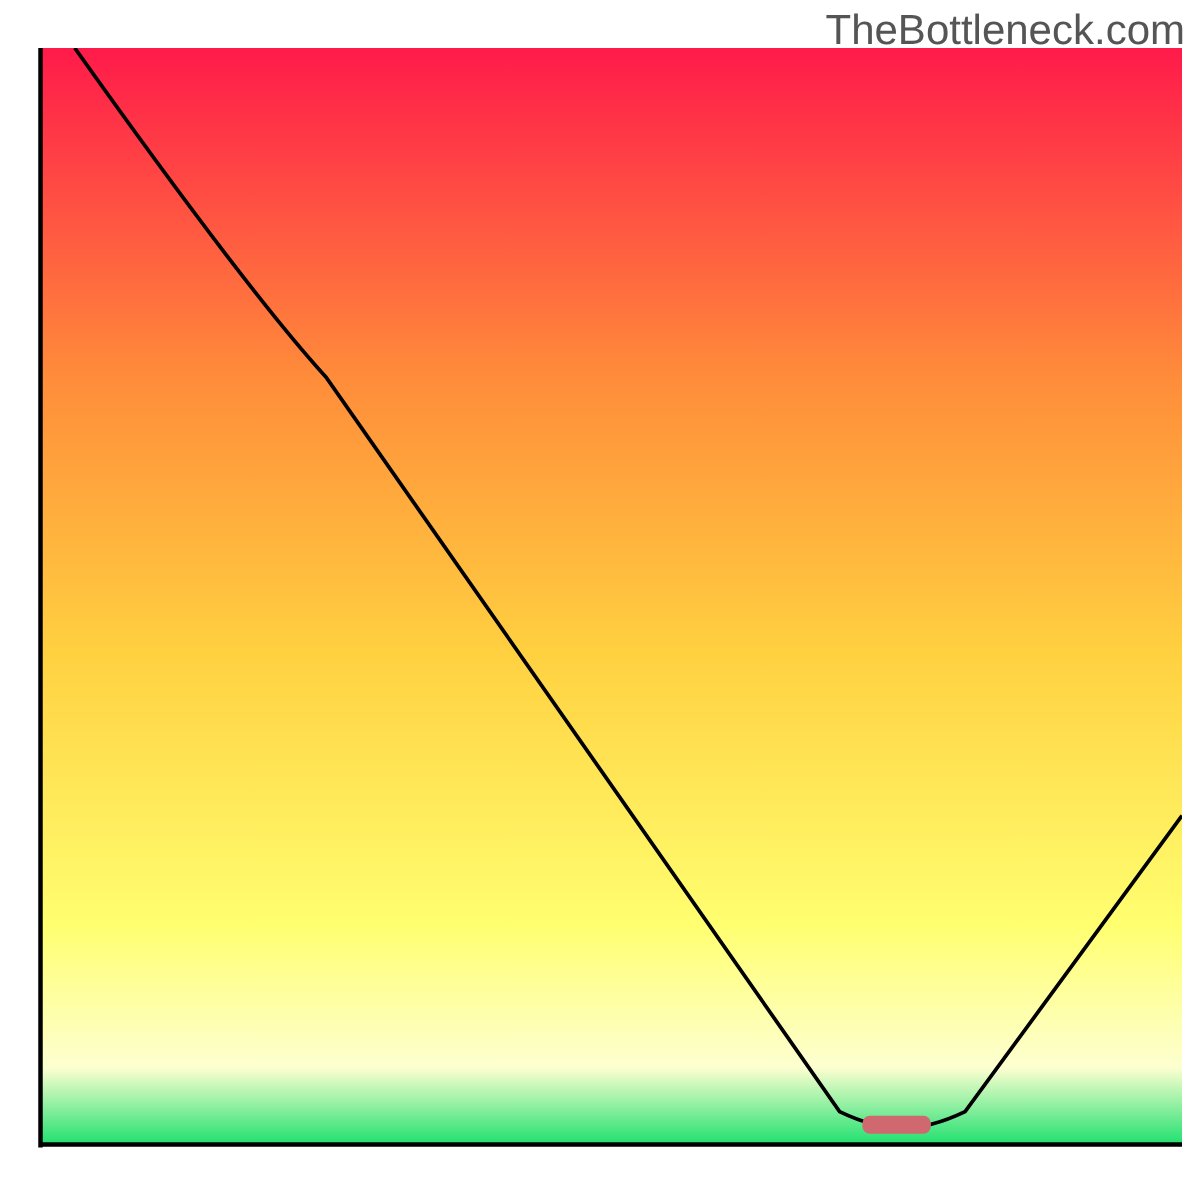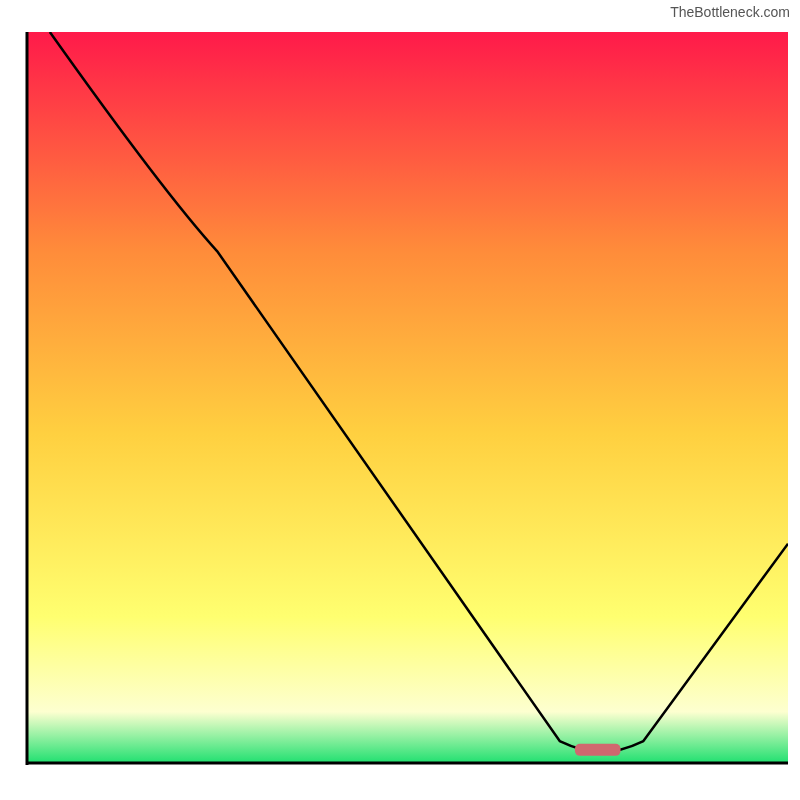--- a/index.html
+++ b/index.html
@@ -9,21 +9,21 @@
     height: 800px;
     background: #ffffff;
     position: relative;
     font-family: Arial, sans-serif;
   }
   .watermark {
     position: absolute;
     top: 4px;
     right: 10px;
     color: #555555;
-    font-size: 14px;
+    font-size: 28px;
     font-weight: normal;
   }
   .chart-container {
     position: absolute;
     top: 32px;
     left: 24px;
     width: 764px;
     height: 760px;
   }
   svg {

